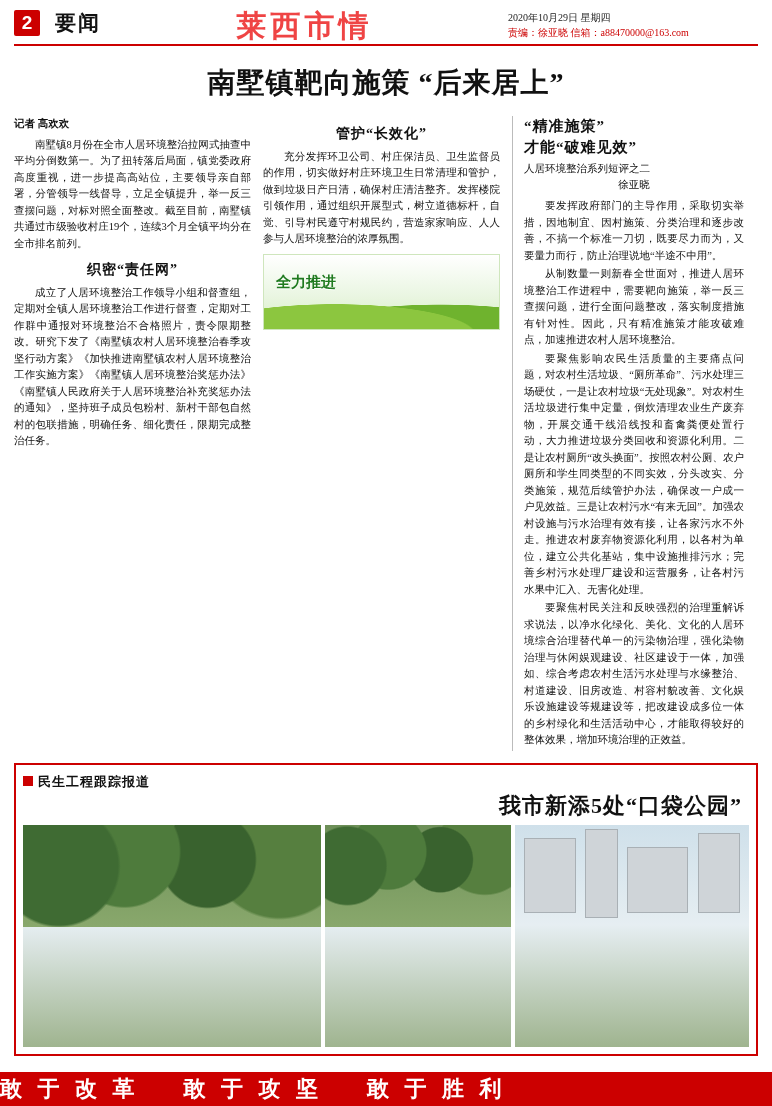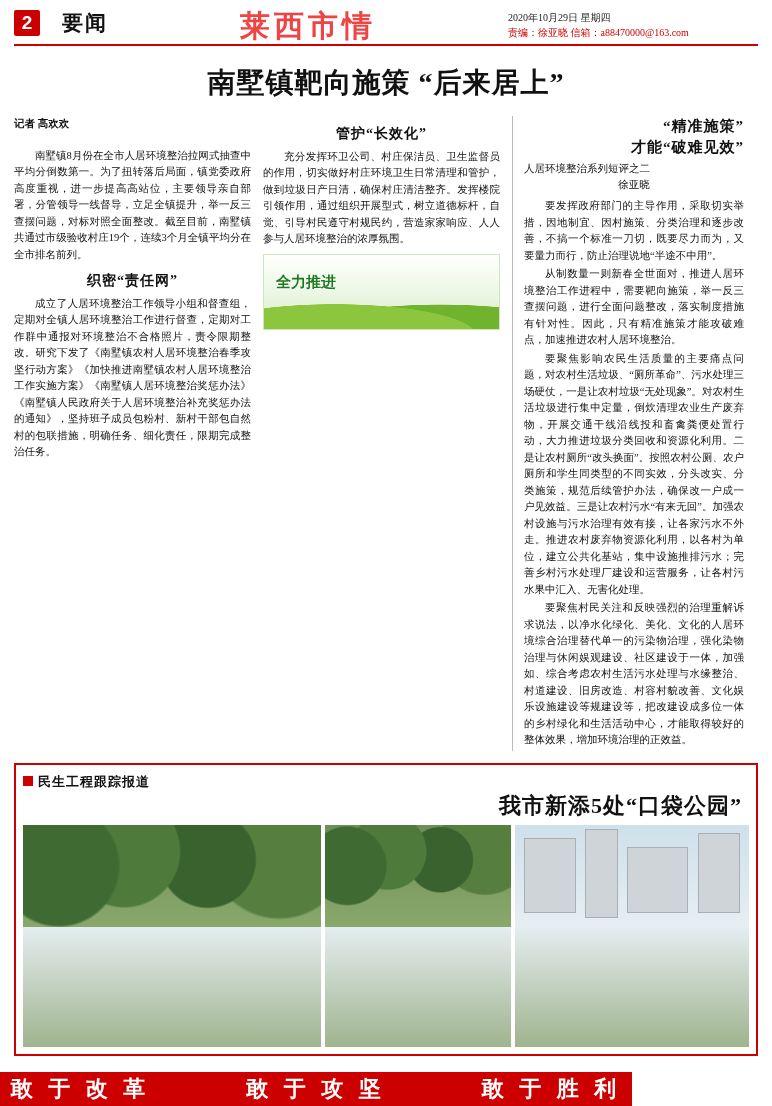--- a/index.html
+++ b/index.html
@@ -15,21 +15,21 @@
   .page { width:772px; height:1106px; padding: 8px 14px 0 14px; position:relative; }
 
   
   .masthead { display:flex; align-items:flex-start; height:38px; border-bottom:2px solid #c00; padding-bottom:2px; }
   .page-num {
     width:26px; height:26px; background:#cc0000; color:#fff;
     font-family:"Liberation Sans", sans-serif; font-weight:bold; font-size:19px;
     display:flex; align-items:center; justify-content:center; border-radius:2px; margin-top:2px;
   }
   .section-name {
-    font-size:21px; font-weight:bold; margin-left:22px; letter-spacing:2px; margin-top:1px;
+    font-size:21px; font-weight:bold; margin-left:15px; letter-spacing:2px; margin-top:1px;
     font-family:"Liberation Serif", serif;
   }
   .paper-title {
     flex:1; text-align:center; font-size:30px; font-weight:bold; letter-spacing:4px;
     color:#ef4444; margin-top:-2px; font-family:"Liberation Serif", serif;
   }
   .masthead-right { width:250px; text-align:left; font-size:10px; line-height:15px; padding-top:2px; }
   .masthead-right .date { color:#222; }
   .masthead-right .editor { color:#cc0000; }
 
@@ -37,30 +37,30 @@
   .lead-headline {
     text-align:center; font-size:28px; font-weight:bold; letter-spacing:1px;
     margin:18px 0 14px 0;
   }
 
   
   .top-region { display:flex; gap:12px; }
   .col-main { width:486px; display:flex; gap:12px; }
   .col { font-size:10.5px; line-height:16.5px; text-align:justify; }
   .col-a, .col-b { width:237px; }
-  .byline { font-size:10.5px; font-weight:bold; margin-bottom:15px; }
+  .byline { font-size:10.5px; font-weight:bold; margin-bottom:4px; }
   .sub-head {
     text-align:center; font-size:14px; font-weight:bold; letter-spacing:1px;
     margin:10px 0 6px 0;
   }
   p.body { margin:0 0 2px 0; text-indent:2em; }
 
   
   .col-right { width:232px; border-left:1px solid #bbb; padding-left:11px; }
-  .edit-title { text-align:right; font-size:15px; font-weight:bold; line-height:21px; letter-spacing:1px; }
+  .edit-title { text-align:left; font-size:15px; font-weight:bold; line-height:21px; letter-spacing:1px; }
   .edit-sub { font-size:10.5px; margin-top:4px; }
   .edit-author { text-align:center; font-size:10.5px; margin:2px 0 6px 0; }
 
   
   .promo-green {
     margin:6px 0 4px 0; height:76px; position:relative; overflow:hidden;
     background:linear-gradient(#ffffff 0%, #eaf6e2 55%, #d5eec2 100%);
     border:1px solid #cfe6bd;
   }
   .promo-green .pg-text {
@@ -93,22 +93,22 @@
   .canopy { position:absolute; left:0; right:0; top:0; height:46%; background:
       radial-gradient(circle at 12% 40%, #3f6b33 0 22%, transparent 23%),
       radial-gradient(circle at 34% 26%, #4e7b3c 0 26%, transparent 27%),
       radial-gradient(circle at 62% 34%, #39622e 0 24%, transparent 25%),
       radial-gradient(circle at 86% 22%, #567f3f 0 26%, transparent 27%),
       linear-gradient(#6d8f58, #89a86c); }
   .bldg { position:absolute; background:#cfd4d8; border:1px solid #a9b0b5; }
 
   
   .footer {
-    position:absolute; left:0; bottom:0; width:632px; height:34px;
-    background:#cc0000; color:#fff; display:flex; align-items:center; justify-content:center; gap:96px;
+    position:absolute; left:0; bottom:0; width:772px; height:34px;
+    background:#cc0000; color:#fff; display:flex; align-items:center; gap:44px;
     font-size:22px; font-weight:bold; letter-spacing:5px;
   }
 </style>
 </head>
 <body>
 
 <div class="page">
 
   <div class="masthead">
     <div class="page-num">2</div>

